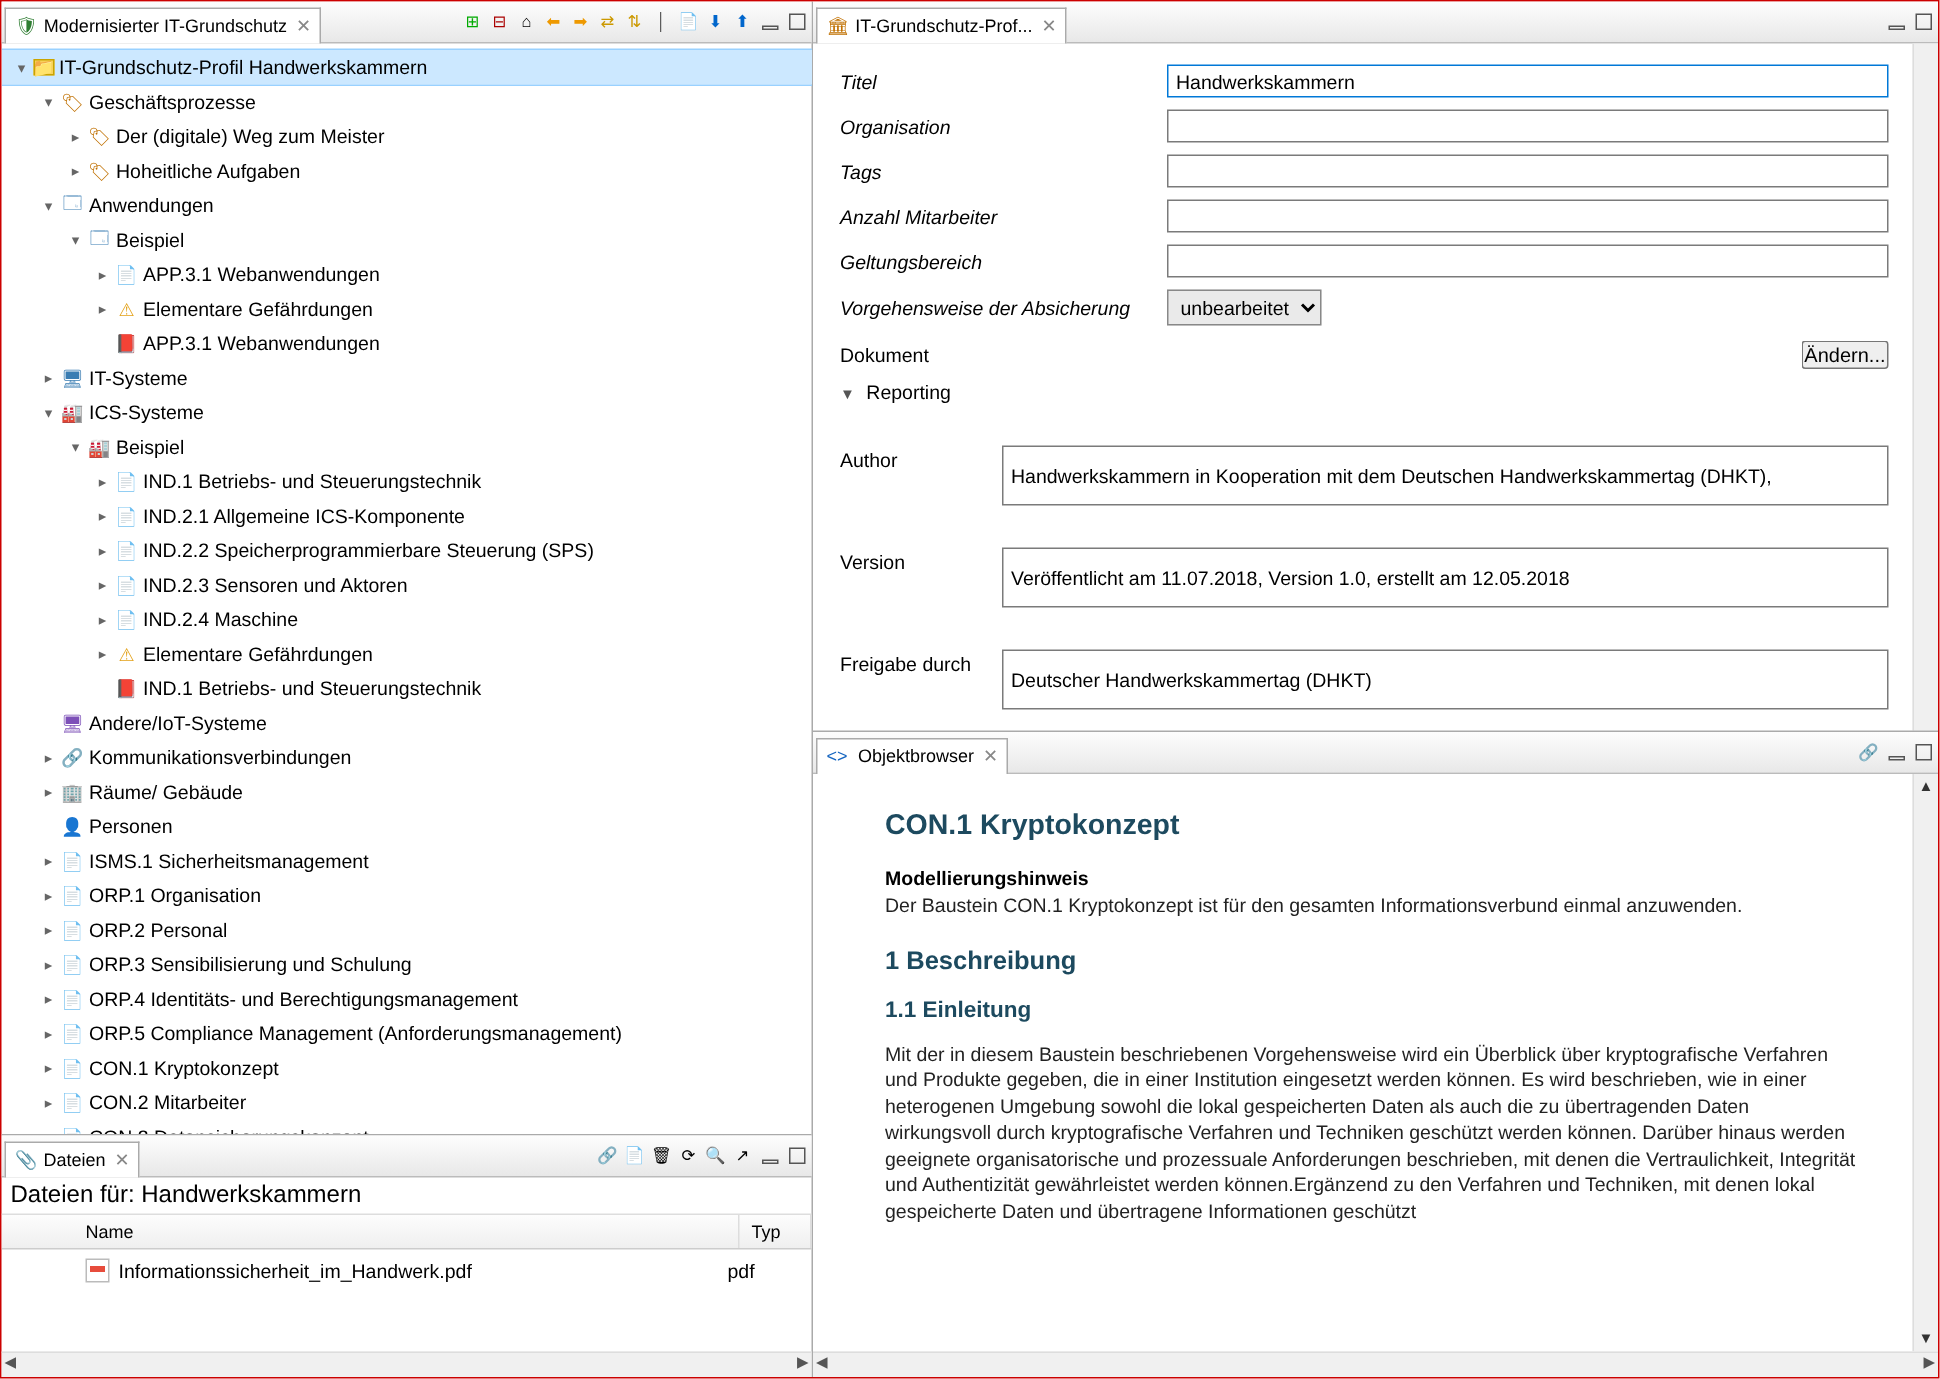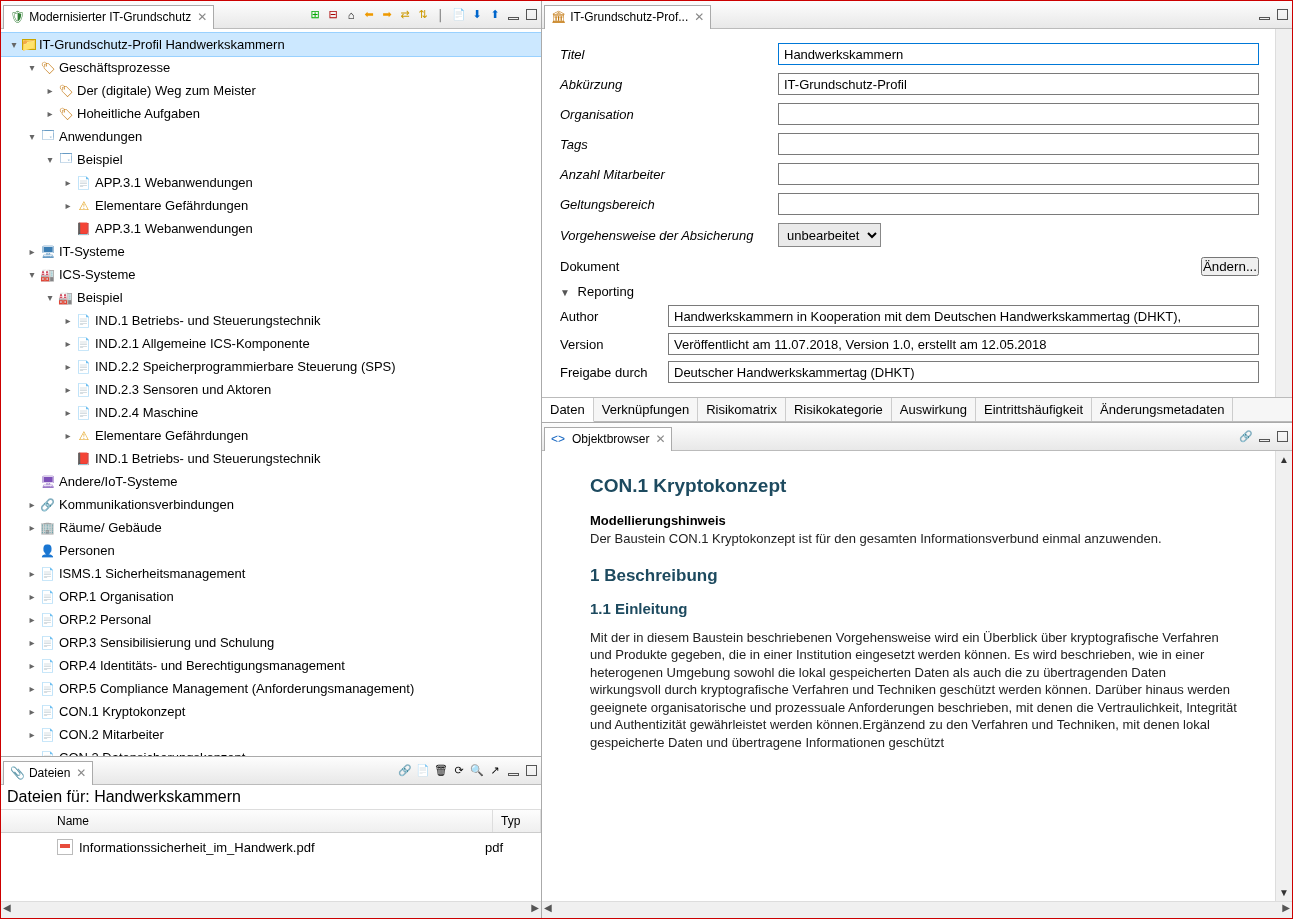--- a/index.html
+++ b/index.html
@@ -64,21 +64,21 @@
 .form-row { display: flex; align-items: center; margin-bottom: 8px; }
 .form-row label { width: 218px; font-size: 13px; font-style: italic; }
 .form-row input[type=text] { flex:1; height:22px; border:1px solid #7a7a7a; padding: 2px 5px; font-size:13px; font-family: inherit; }
 .form-row input.focused { border: 1px solid #0078d7; outline: none; }
 .form-row select { height:24px; border:1px solid #888; background:#eaeaea; padding: 1px 4px; font-size:13px; font-family: inherit; }
 .doc-row { display:flex; justify-content:space-between; align-items:center; margin: 10px 0 6px; }
 .section-hdr { margin: 8px 0 6px; }
 .section-hdr .tw { font-size:10px; color:#555; margin-right:4px; }
 .sub-row { display:flex; align-items:center; margin-bottom:6px; }
 .sub-row label { width: 108px; font-size:13px; }
-.sub-row input { flex:1; height:22px; border:1px solid #7a7a7a; padding:2px 5px; font-size:13px; font-family: inherit; }
+.sub-row input { flex:1; height:40px; border:1px solid #7a7a7a; padding:2px 5px; font-size:13px; font-family: inherit; margin-top: 22px; }
 
 
 .detail-tabs { display:flex; border-top:1px solid #bbb; border-bottom:1px solid #bbb; background:#f6f6f6; }
 .detail-tabs .dtab { padding: 4px 8px; border-right:1px solid #ccc; font-size:13px; cursor:pointer; }
 .detail-tabs .dtab.active { background:#fff; border-bottom:1px solid #fff; margin-bottom:-1px; }
 
 
 .obj-section { flex:1; display:flex; flex-direction:column; border-top:1px solid #aaa; }
 .obj-content { flex:1; overflow:auto; padding: 24px 36px 20px 48px; font-family: Verdana, Geneva, sans-serif; font-size: 13px; }
 .obj-content h1 { color:#1d4a5f; font-size: 19px; font-weight:bold; margin: 0 0 16px 0; }
@@ -357,24 +357,20 @@
       </div>
     </div>
 
     <div class="right-top-wrapper">
       <div class="form-area">
         <div class="form-row">
             <label>Titel</label>
             <input type="text" class="focused" value="Handwerkskammern" style="">
           </div>
         <div class="form-row">
-            <label>Abkürzung</label>
-            <input type="text" value="IT-Grundschutz-Profil" style="">
-          </div>
-        <div class="form-row">
             <label>Organisation</label>
             <input type="text" value="" style="">
           </div>
         <div class="form-row">
             <label>Tags</label>
             <input type="text" value="" style="">
           </div>
         <div class="form-row">
             <label>Anzahl Mitarbeiter</label>
             <input type="text" value="" style="">
@@ -404,29 +400,20 @@
             <input type="text" value="Veröffentlicht am 11.07.2018, Version 1.0, erstellt am 12.05.2018" style="">
           </div>
         <div class="sub-row">
             <label>Freigabe durch</label>
             <input type="text" value="Deutscher Handwerkskammertag (DHKT)" style="">
           </div>
       </div>
       <div class="vscroll-dummy"></div>
     </div>
 
-    <div class="detail-tabs" id="detail-tabs">
-        <div class="dtab active">Daten</div>
-        <div class="dtab">Verknüpfungen</div>
-        <div class="dtab">Risikomatrix</div>
-        <div class="dtab">Risikokategorie</div>
-        <div class="dtab">Auswirkung</div>
-        <div class="dtab">Eintrittshäufigkeit</div>
-        <div class="dtab">Änderungsmetadaten</div>
-      </div>
 
     <div class="obj-section">
       <div class="view-header">
         <div class="view-tab">
           <span class="ic-obj">&lt;&gt;</span>
           <span>Objektbrowser</span>
           <span class="close-x">✕</span>
         </div>
         <div class="header-spacer"></div>
         <div class="toolbar-icons">

